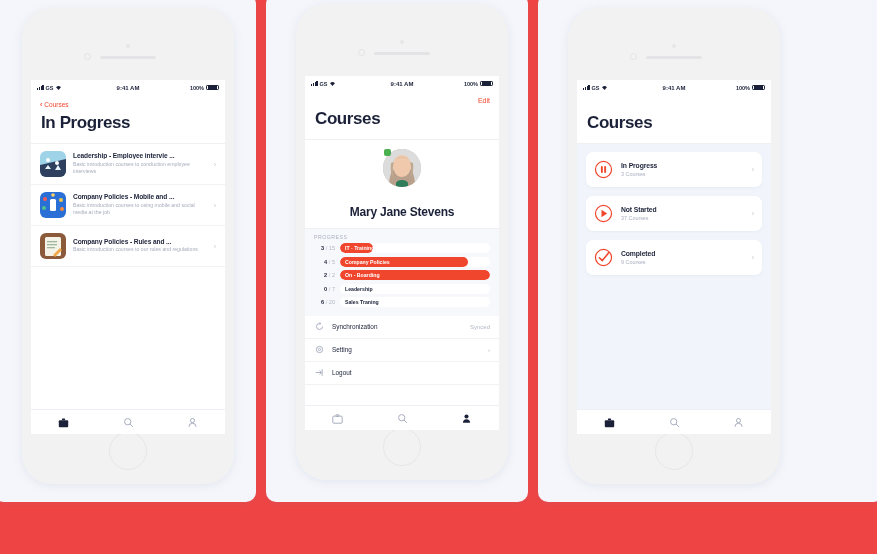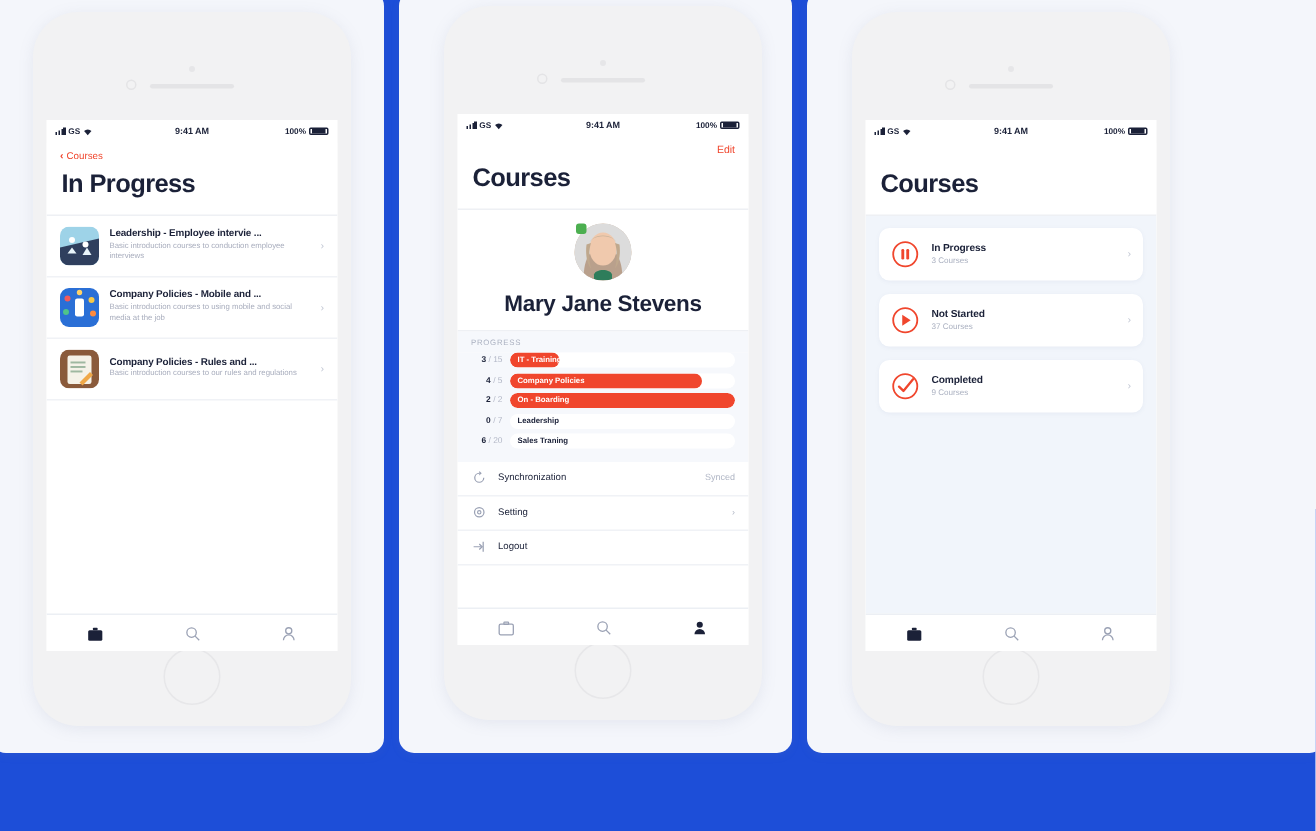--- a/index.html
+++ b/index.html
@@ -2,21 +2,21 @@
 <html><head>
 <meta charset="utf-8">
 <style>
   * { box-sizing: border-box; margin: 0; padding: 0; }
   html, body {
     width: 877px; height: 554px;
     background: #ffffff;
     font-family: "Liberation Sans", sans-serif;
     overflow: hidden;
   }
-  .stage { position: relative; width: 877px; height: 554px; background: #1d4ed8; }
+  .stage { position: relative; width: 877px; height: 554px; background: #ef4444; }
 
   
   .panel {
     position: absolute; top: -6px; height: 508px;
     background: #f4f6fb;
     border-radius: 10px;
     box-shadow: 0 2px 6px rgba(120,130,160,.10);
   }
   .panel.p1 { left: -6px;  width: 262px; }
   .panel.p2 { left: 266px; width: 262px; }
@@ -114,21 +114,21 @@
   .profile-card { background: #fff; padding: 9px 0 9px; text-align: center; border-bottom: 1px solid #eef0f4; }
   .avatar-wrap { position: relative; display: inline-block; }
   .avatar {
     width: 38px; height: 38px; border-radius: 50%;
     background: #cbb8a6; overflow: hidden; position: relative;
   }
   .badge-dot {
     position: absolute; top: 0px; left: 1px; width: 7px; height: 7px;
     border-radius: 2px; background: #4caf50;
   }
-  .profile-name { font-size: 15px; font-weight: bold; color: #1b2138; margin-top: 2px; letter-spacing: -.2px; }
+  .profile-name { font-size: 12px; font-weight: bold; color: #1b2138; margin-top: 14px; letter-spacing: -.2px; }
 
   .section-label {
     font-size: 5.2px; color: #aab0c0; letter-spacing: .5px;
     padding: 5px 9px 3px; background: #f6f8fc;
   }
   .prog-area { background: #f6f8fc; padding: 0 9px 5px; }
   .prog-row { display: flex; align-items: center; gap: 5px; margin-bottom: 3.5px; }
   .frac { font-size: 5.6px; color: #b2b7c6; width: 21px; text-align: right; flex: none; }
   .frac b { color: #1b2138; font-weight: bold; }
   .bar {

